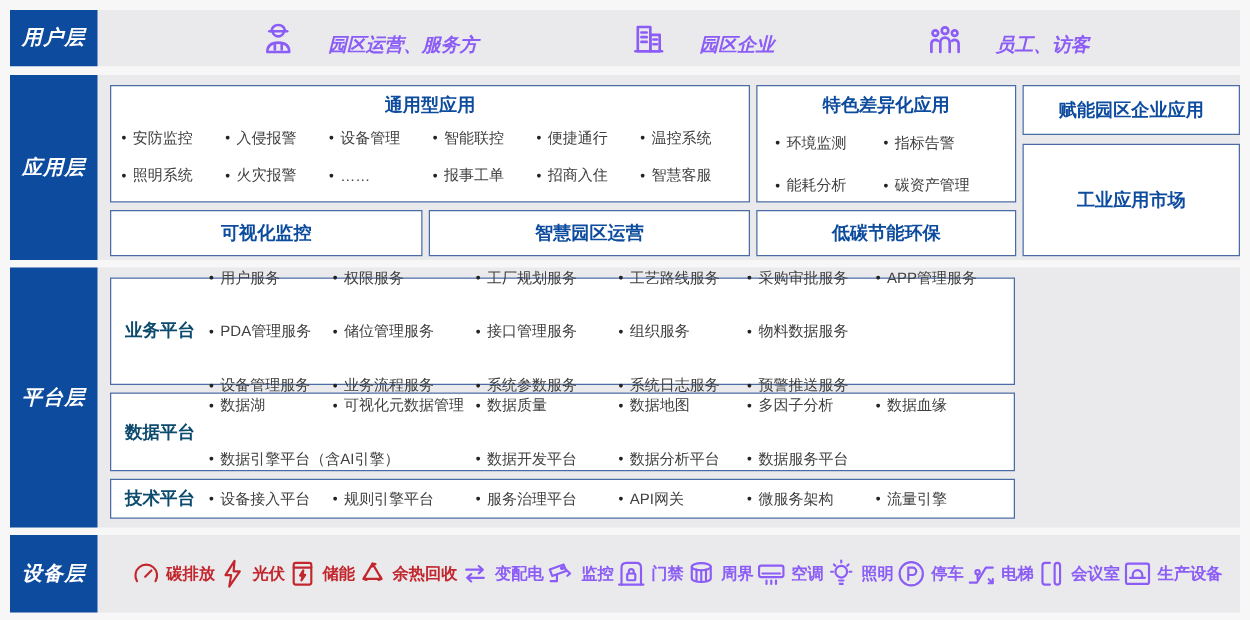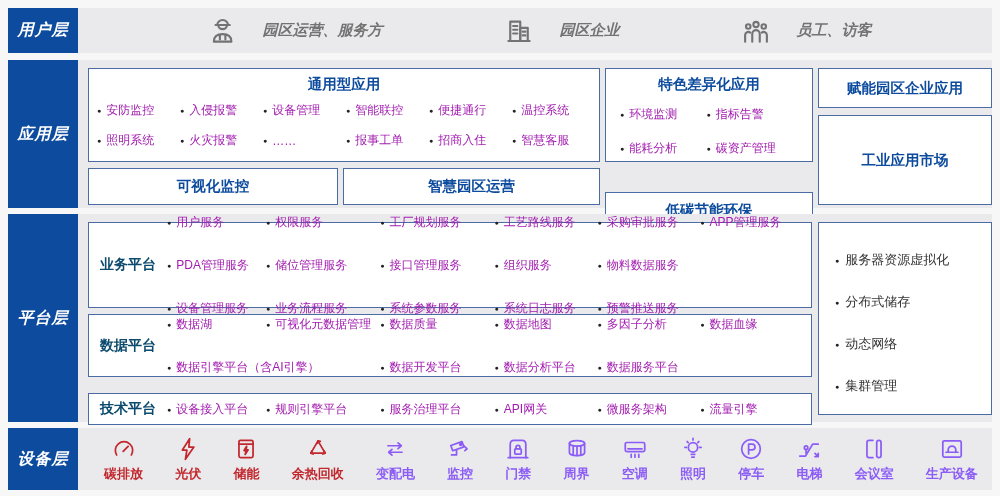--- a/index.html
+++ b/index.html
@@ -18,61 +18,61 @@
   .layer-label{
     position:absolute;left:0;top:0;bottom:0;width:70px;
     background:#0d4b9e;color:#ffffff;
     display:flex;align-items:center;justify-content:center;
     font-size:16px;font-weight:700;font-style:italic;letter-spacing:1px;
   }
 
   
   .user-content{position:absolute;left:78px;right:0;top:0;bottom:0;
     display:flex;align-items:center;justify-content:space-around;padding:0 60px;}
-  .user-item{display:flex;align-items:center;gap:26px;color:#737373;}
+  .user-item{display:flex;align-items:flex-end;gap:26px;color:#8b5cf6;}
   .user-item .u-label{font-size:15px;font-weight:700;font-style:italic;}
   .uicon svg{display:block;}
 
   
   .wbox{position:absolute;background:#ffffff;border:1px solid #4a6ba4;box-sizing:border-box;}
   .box-title{text-align:center;color:#0d4b9e;font-size:14.5px;font-weight:700;}
   .center-box{display:flex;align-items:center;justify-content:center;
     color:#0d4b9e;font-size:14.5px;font-weight:700;}
 
   
   .box-general{left:80px;top:8px;width:512px;height:94px;padding:6px 8px 0 8px;}
   .box-special{left:597px;top:8px;width:208px;height:94px;padding:6px 6px 0 6px;}
   .box-empower{left:810px;top:8px;width:174px;height:40px;}
   .box-industrial{left:810px;top:55px;width:174px;height:90px;}
   .box-visual{left:80px;top:108px;width:250px;height:37px;}
   .box-smartop{left:335px;top:108px;width:257px;height:37px;}
-  .box-lowcarbon{left:597px;top:108px;width:208px;height:37px;margin-top:24px;}
-
-  .li{display:flex;align-items:center;font-size:12px;color:#a21caf;white-space:nowrap;}
+  .box-lowcarbon{left:597px;top:108px;width:208px;height:37px;}
+
+  .li{display:flex;align-items:center;font-size:12px;color:#404040;white-space:nowrap;}
   .li::before{content:"●";font-size:7px;color:#222;margin-right:5px;flex:none;}
   .grid6{display:grid;grid-template-columns:repeat(6,1fr);column-gap:4px;}
   .general-grid{margin-top:8px;row-gap:13px;}
   .special-grid{display:grid;grid-template-columns:1fr 1.15fr;margin-top:12px;row-gap:17px;padding-left:8px;}
 
   
   .box-business{left:80px;top:8px;width:724px;height:86px;display:flex;align-items:center;}
   .box-data{left:80px;top:100px;width:724px;height:63px;display:flex;align-items:center;}
-  .box-tech{left:80px;top:179px;width:724px;height:32px;display:flex;align-items:center;}
+  .box-tech{left:80px;top:169px;width:724px;height:32px;display:flex;align-items:center;}
   .p-label{flex:none;width:78px;text-align:center;color:#0c4a6e;font-size:14px;font-weight:700;}
   .p-grid{flex:1;display:flex;flex-direction:column;gap:26px;padding-right:6px;}
   .p-row{display:grid;grid-template-columns:1.02fr 1.18fr 1.18fr 1.06fr 1.06fr 1.1fr;column-gap:2px;}
   .span2{grid-column:span 2;}
   .box-infra{left:810px;top:8px;width:174px;height:193px;padding:28px 0 0 16px;}
   .infra-item{display:flex;align-items:center;font-size:13px;color:#333;margin-bottom:24px;white-space:nowrap;}
   .infra-item::before{content:"●";font-size:7px;color:#222;margin-right:6px;flex:none;}
 
   
   .device-content{position:absolute;left:78px;right:0;top:0;bottom:0;
     display:flex;align-items:center;justify-content:space-between;padding:0 14px 0 18px;}
-  .device-item{display:flex;flex-direction:column;align-items:center;gap:3px;}
+  .device-item{display:flex;flex-direction:row;align-items:center;gap:3px;}
   .device-item .d-label{font-size:13px;font-weight:700;white-space:nowrap;}
   .c-red{color:#c2272d;}
   .c-blue{color:#8b5cf6;}
   .dicon svg{display:block;stroke:currentColor;fill:none;stroke-width:1.6;stroke-linecap:round;stroke-linejoin:round;}
   .uicon svg{stroke:currentColor;fill:none;stroke-width:1.7;stroke-linecap:round;stroke-linejoin:round;}
 </style>
 </head>
 <body>
 
 <div class="canvas">
@@ -219,26 +219,20 @@
           <span class="li">设备接入平台</span>
           <span class="li">规则引擎平台</span>
           <span class="li">服务治理平台</span>
           <span class="li">API网关</span>
           <span class="li">微服务架构</span>
           <span class="li">流量引擎</span>
         </div>
       </div>
     </div>
 
-    <div class="wbox box-infra">
-      <div class="infra-item">服务器资源虚拟化</div>
-      <div class="infra-item">分布式储存</div>
-      <div class="infra-item">动态网络</div>
-      <div class="infra-item">集群管理</div>
-    </div>
   </section>
 
   <section class="row row-device">
     <div class="layer-label">设备层</div>
     <div class="device-content">
 
       <div class="device-item c-red">
         <span class="dicon">
           <svg width="26" height="26" viewBox="0 0 24 24">
             <path d="M5.2 17.5 a8 8 0 1 1 13.6 0"></path>

